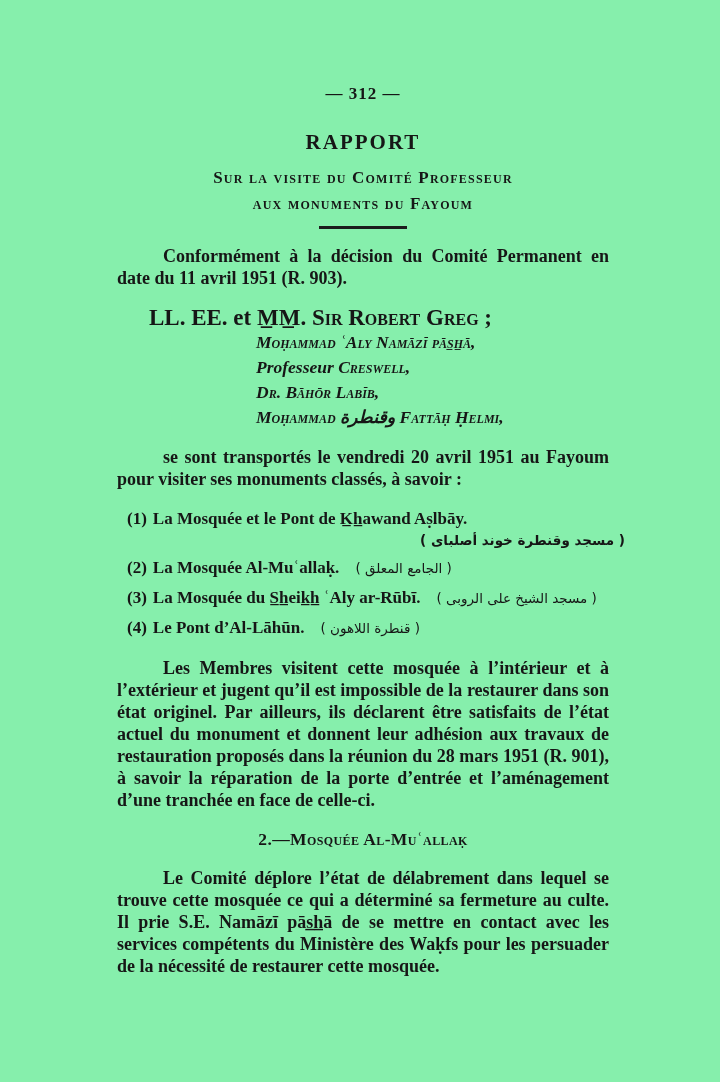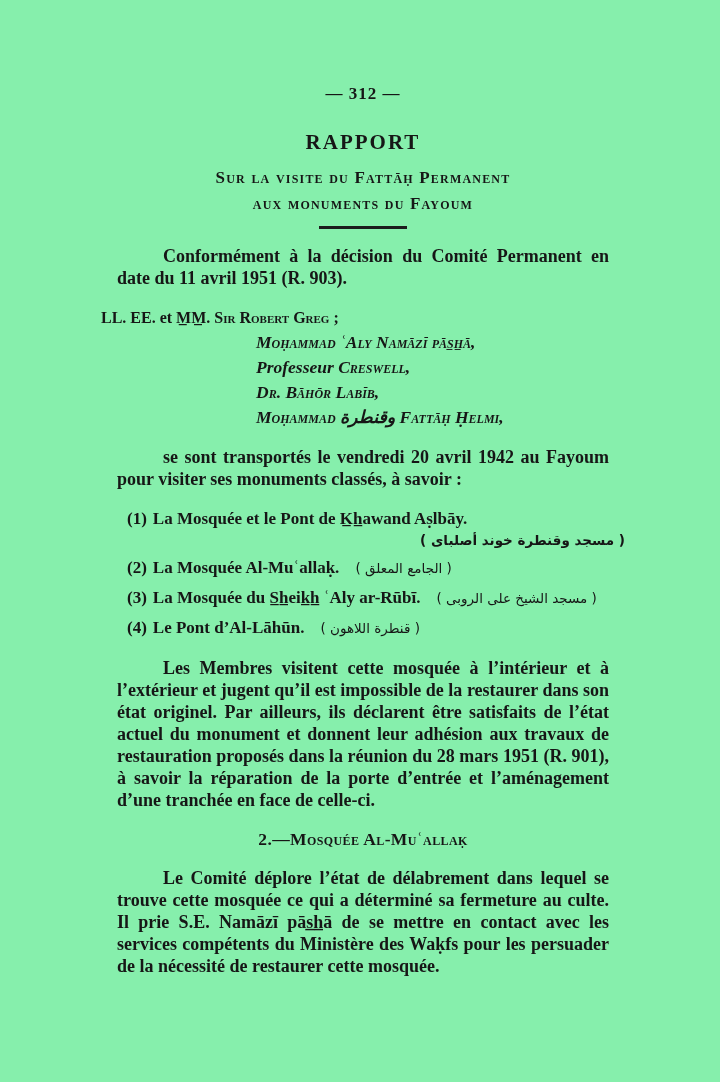--- a/index.html
+++ b/index.html
@@ -18,21 +18,21 @@
   .pagenum { text-align:center; font-size:17px; letter-spacing:1px; }
   .title { text-align:center; font-size:21px; letter-spacing:2px; margin-top:26px; }
   .subtitle { text-align:center; font-size:17px; font-variant:small-caps; letter-spacing:1.2px; margin-top:13px; }
   .subtitle + .subtitle { margin-top:6px; }
   .rule { width:88px; height:3px; background:#1c1c1c; margin:12px auto 0 auto; }
   p.body {
     margin:16px; margin-top:16px;
     font-size:18px; line-height:22px;
     text-align:justify; text-indent:46px;
   }
-  .lead { margin-top:10px; font-size:16px; line-height:25px; }
+  .lead { margin-top:10px; margin-left:48px; font-size:23px; line-height:25px; }
   .names { margin-left:155px; font-size:17.5px; line-height:25px;font-style:italic; }
   .sc { font-variant:small-caps; }
   .monuments { margin-top:10px; margin-left:26px; font-size:17px; }
   .mon-row { line-height:25px; margin-top:4px; white-space:nowrap; }
   .mon-row:first-child { margin-top:0; }
   .mon-num { margin-right:6px; }
   .arabic {
     font-family:"DejaVu Sans", sans-serif;
     font-weight:normal;
     font-size:13.5px;
@@ -51,37 +51,37 @@
 </style>
 </head>
 <body>
 
 <div class="page">
 
   <div class="pagenum">— 312 —</div>
 
   <div class="title">RAPPORT</div>
 
-  <div class="subtitle">Sur la visite du Fattāḥ Permanent</div>
+  <div class="subtitle">Sur la visite du Comité Professeur</div>
   <div class="subtitle">aux monuments du Fayoum</div>
 
   <div class="rule"></div>
 
   <p class="body">Conformément à la décision du Comité Permanent en date du 11 avril 1951 (R. 903).</p>
 
   <div class="lead"><span>LL. EE. et M̲M̲. </span><span class="sc">Sir Robert Greg ;</span></div>
 
   <div class="names">
     <div class="name-line"><span></span><span class="sc">Moḥammad ʿAly Namāzī pās̲h̲ā,</span></div>
     <div class="name-line"><span>Professeur </span><span class="sc">Creswell,</span></div>
     <div class="name-line"><span></span><span class="sc">Dr. Bāhōr Labīb,</span></div>
     <div class="name-line"><span></span><span class="sc">Moḥammad وقنطرة Fattāḥ Ḥelmi,</span></div>
   </div>
 
-  <p class="body">se sont transportés le vendredi 20 avril 1942 au Fayoum pour visiter ses monuments classés, à savoir :</p>
+  <p class="body">se sont transportés le vendredi 20 avril 1951 au Fayoum pour visiter ses monuments classés, à savoir :</p>
 
   <div class="monuments">
     <div class="mon-row"><span class="mon-num">(1)</span><span>La Mosquée et le Pont de K̲h̲awand Aṣlbāy.</span></div>
     <div class="mon-ar-line arabic">( مسجد وقنطرة خوند أصلباى )</div>
     <div class="mon-row"><span class="mon-num">(2)</span><span>La Mosquée Al-Muʿallaḳ.</span><span class="arabic mon-ar-inline">( الجامع المعلق )</span></div>
     <div class="mon-row"><span class="mon-num">(3)</span><span>La Mosquée du S̲h̲eik̲h̲ ʿAly ar-Rūbī.</span><span class="arabic mon-ar-inline">( مسجد الشيخ على الروبى )</span></div>
     <div class="mon-row"><span class="mon-num">(4)</span><span>Le Pont d’Al-Lāhūn.</span><span class="arabic mon-ar-inline">( قنطرة اللاهون )</span></div>
   </div>
 
   <p class="body sec-body">Les Membres visitent cette mosquée à l’intérieur et à l’extérieur et jugent qu’il est impossible de la restaurer dans son état originel.  Par ailleurs, ils déclarent être satisfaits de l’état actuel du monument et donnent leur adhésion aux travaux de restauration proposés dans la réunion du 28 mars 1951 (R. 901), à savoir la réparation de la porte d’entrée et l’aménagement d’une tranchée en face de celle-ci.</p>

